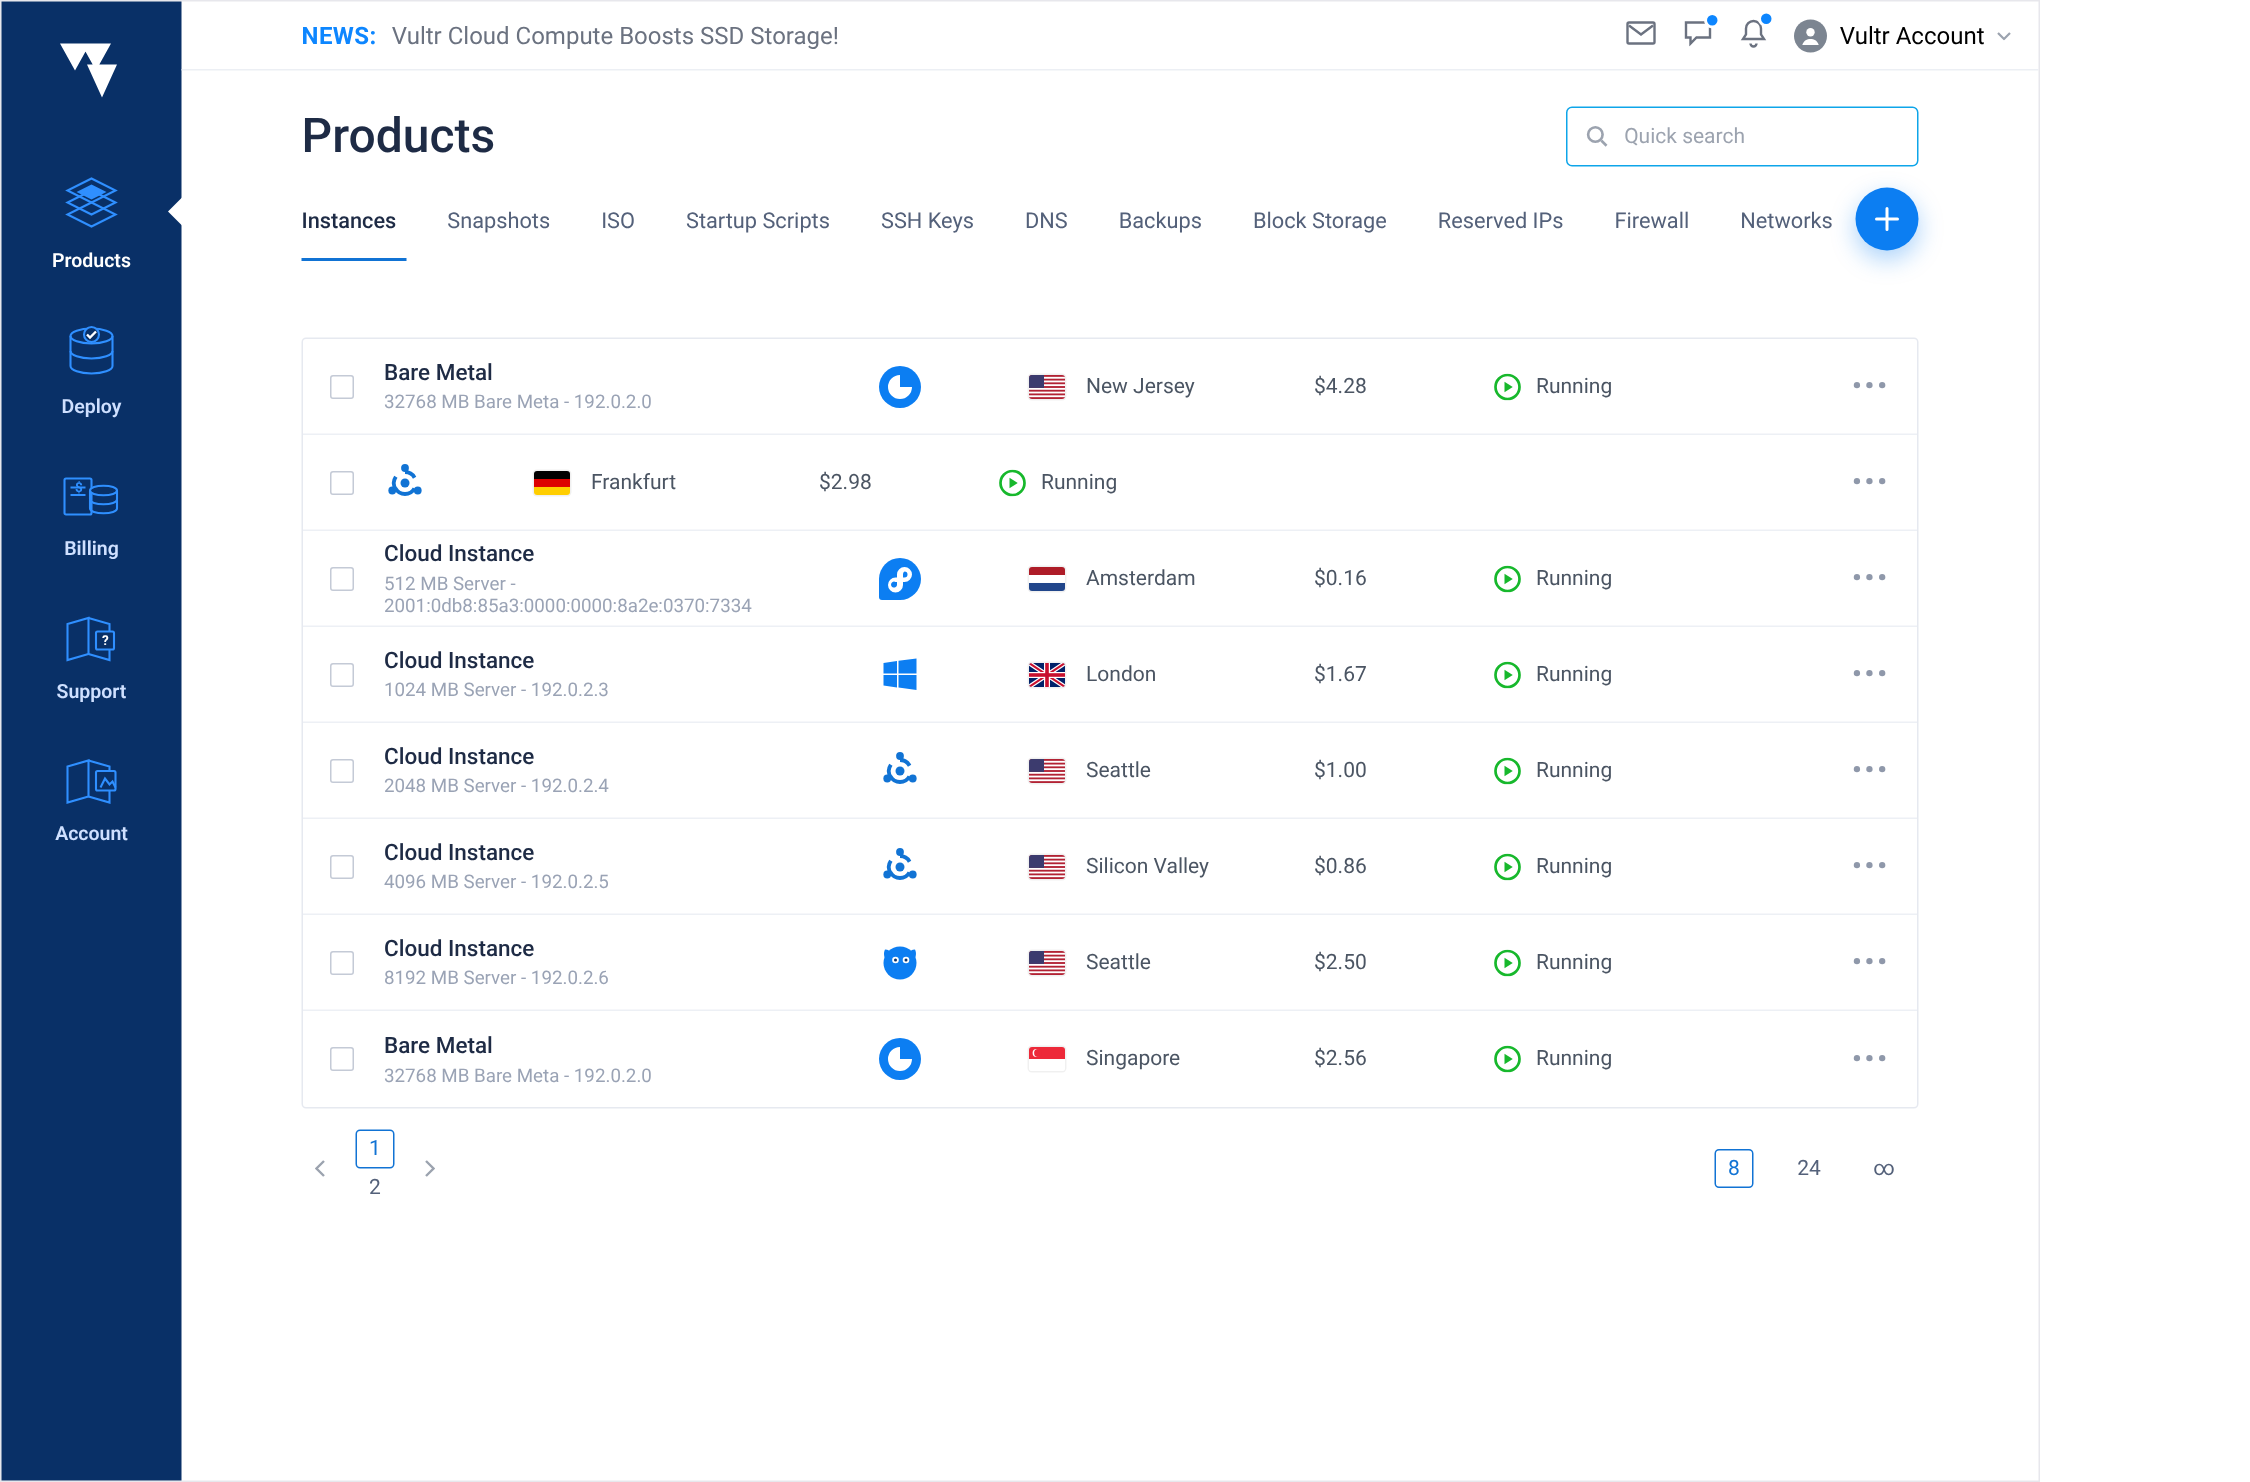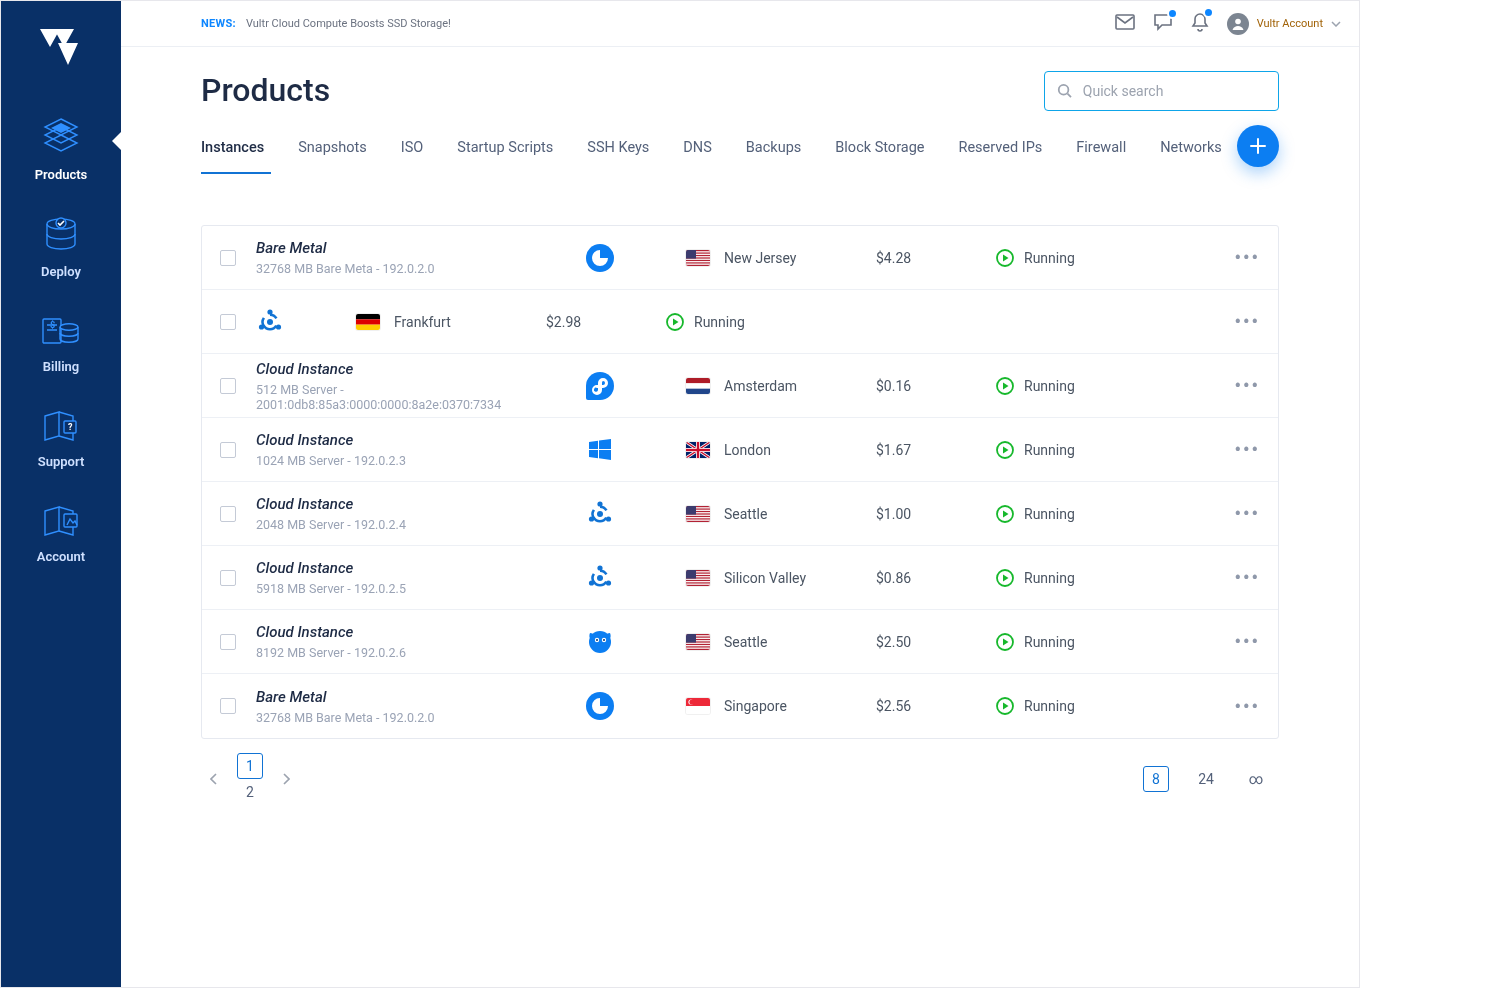--- a/index.html
+++ b/index.html
@@ -7,26 +7,26 @@
   .frame{position:relative;width:1360px;height:988px;border:1px solid #e7e7ec;}
   
   .side{position:absolute;left:0;top:0;bottom:0;width:120px;background:#093067;color:#fff;text-align:center;}
   .logo{margin-top:24px;margin-bottom:44px;}
   .nav-item{margin:0 auto 34px;color:#cfe0ff;font-size:13px;font-weight:600;width:100%;position:relative;}
   .nav-item.active{color:#fff;}
   .nav-item svg{display:block;margin:0 auto 10px;}
   .nav-item .tri{display:none;}
   .nav-item.active .tri{display:block;position:absolute;right:-1px;top:14px;width:0;height:0;border-top:10px solid transparent;border-bottom:10px solid transparent;border-right:10px solid #fff;}
   
-  .topbar{position:absolute;left:120px;right:0;top:0;height:46px;border-bottom:1px solid #eceff4;display:flex;align-items:center;padding:0 18px 0 80px;font-size:11px;color:#6b7280;}
+  .topbar{position:absolute;left:120px;right:0;top:0;height:46px;border-bottom:1px solid #eceff4;display:flex;align-items:center;padding:0 18px 0 80px;font-size:16px;color:#6b7280;}
   .news-tag{color:#0d86ff;font-weight:700;letter-spacing:.3px;margin-right:10px;}
   .topright{margin-left:auto;display:flex;align-items:center;gap:18px;}
   .icobtn{position:relative;color:#6b7280;}
   .dot{position:absolute;top:-5px;right:-5px;width:11px;height:11px;border-radius:50%;background:#0d86ff;border:2px solid #fff;}
-  .acct{display:flex;align-items:center;gap:8px;color:#a16207;}
+  .acct{display:flex;align-items:center;gap:8px;color:#000000;}
   .avatar{width:22px;height:22px;border-radius:50%;background:#7c8591;display:flex;align-items:center;justify-content:center;}
   
   .page{position:absolute;left:200px;right:80px;top:70px;}
   .hdr{display:flex;align-items:flex-start;justify-content:space-between;margin-bottom:28px;}
   h1{font-size:32px;font-weight:500;color:#1e2b45;}
   .search{display:flex;align-items:center;width:235px;height:40px;border:1px solid #0ea5e9;border-radius:4px;padding:0 12px;color:#9ca3af;gap:10px;}
   .search input{border:none;outline:none;width:100%;font-size:14px;color:#374151;background:transparent;}
   .search input::placeholder{color:#9ca3af;}
   .tabs{display:flex;gap:34px;border-bottom:1px solid transparent;font-size:14.5px;color:#54617a;position:relative;}
   .tab{padding-bottom:18px;cursor:pointer;}
@@ -40,21 +40,21 @@
   .row.head{height:54px;color:#4b5563;font-size:14px;}
   .row:last-child{border-bottom:none;}
   .cb{width:36px;flex:none;}
   .cbx{width:16px;height:16px;border:1.5px solid #c4cad6;border-radius:2px;}
   .c-server{width:330px;flex:none;}
   .c-os{width:100px;flex:none;}
   .c-loc{width:190px;flex:none;display:flex;align-items:center;gap:14px;color:#4b5563;font-size:14px;}
   .c-charge{width:120px;flex:none;color:#4b5563;font-size:14px;}
   .c-status{width:170px;flex:none;display:flex;align-items:center;gap:10px;color:#4b5563;font-size:14px;}
   .c-more{flex:1;text-align:right;color:#8f98aa;}
-  .srv-name{font-size:15px;color:#1e2b45;font-weight:500;margin-bottom:4px;font-style:italic;}
+  .srv-name{font-size:15px;color:#1e2b45;font-weight:500;margin-bottom:4px;}
   .srv-sub{font-size:12.5px;color:#9aa3b5;}
   .osbadge{width:28px;height:28px;border-radius:50%;display:flex;align-items:center;justify-content:center;}
   .flag{width:24px;height:16px;border-radius:2px;overflow:hidden;flex:none;box-shadow:0 0 0 1px rgba(0,0,0,.06);}
   .stat-ico{width:18px;height:18px;}
   .dots{letter-spacing:2px;font-weight:700;font-size:18px;}
   
   .pager{display:flex;align-items:center;margin-top:14px;font-size:14px;color:#54617a;}
   .pg{width:26px;height:26px;display:flex;align-items:center;justify-content:center;border-radius:3px;margin-right:10px;cursor:pointer;}
   .pg.box{border:1px solid #1173d4;color:#1173d4;}
   .pager .right{margin-left:auto;display:flex;align-items:center;gap:14px;}
@@ -399,21 +399,21 @@
             <span>Running</span>
           </div>
           <div class="c-more"><span class="dots">•••</span></div>
         </div>
         <div class="row">
           <div class="cb">
             <div class="cbx"></div>
           </div>
           <div class="c-server">
             <div class="srv-name">Cloud Instance</div>
-            <div class="srv-sub">5918 MB Server - 192.0.2.5</div>
+            <div class="srv-sub">4096 MB Server - 192.0.2.5</div>
           </div>
           <div class="c-os">
             <div class="osbadge">
               <svg viewBox="0 0 28 28">
                 <g fill="#1173d4">
                   <circle cx="14" cy="14" r="3"></circle>
                   <circle cx="14" cy="4" r="2.6"></circle>
                   <circle cx="22.5" cy="19" r="2.6"></circle>
                   <circle cx="5.5" cy="19" r="2.6"></circle>
                   <path d="M14 8a6 6 0 0 1 5.3 3.1l2.2-1.3A8.6 8.6 0 0 0 14 5.4zM9 17.5A6 6 0 0 1 9 10.5l-2.2-1.3a8.6 8.6 0 0 0 0 9.6zM14 20a6 6 0 0 1-5.2-3l-2.2 1.3A8.6 8.6 0 0 0 14 22.6 8.6 8.6 0 0 0 21.4 18.3l-2.2-1.3A6 6 0 0 1 14 20z"></path>

